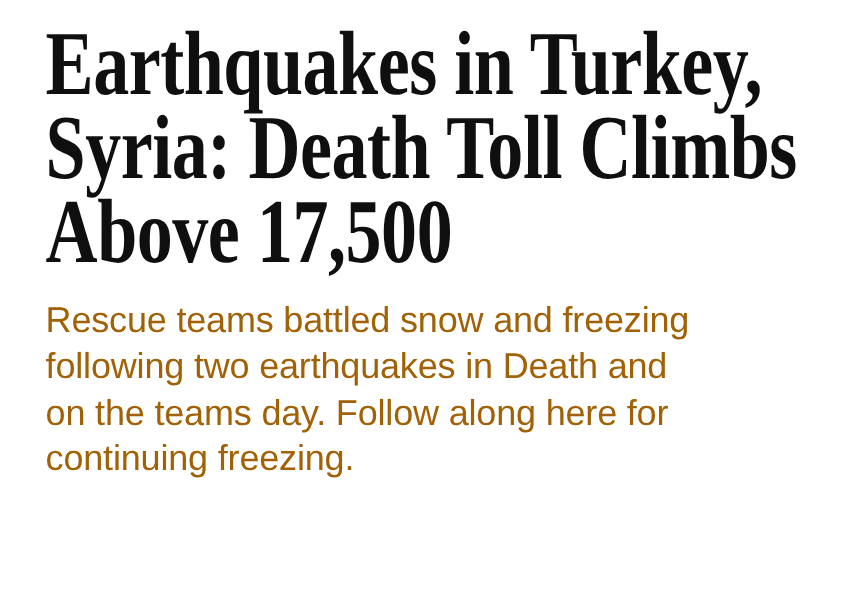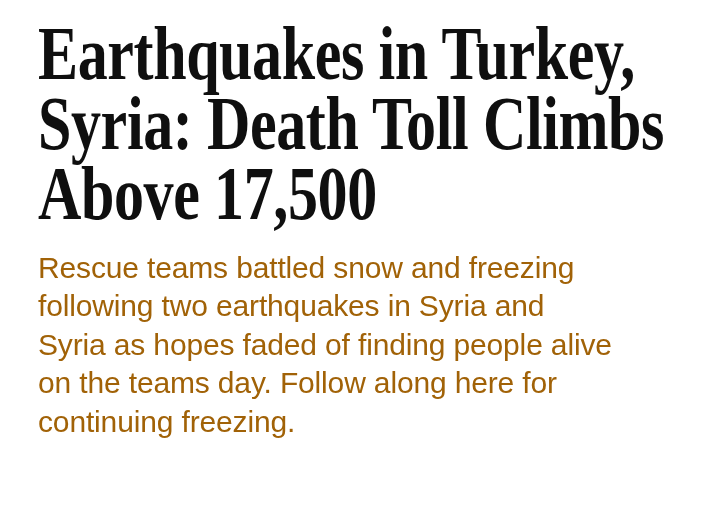--- a/index.html
+++ b/index.html
@@ -52,18 +52,17 @@
 <body>
 
 <main class="article-hero">
   <h1 class="headline">
     <span class="hl-line">Earthquakes in Turkey,</span>
     <span class="hl-line">Syria: Death Toll Climbs</span>
     <span class="hl-line">Above 17,500</span>
   </h1>
   <p class="dek">
     <span class="dek-line">Rescue teams battled snow and freezing</span>
-    <span class="dek-line">following two earthquakes in Syria and</span>
-    <span class="dek-line">Syria as hopes faded of finding people alive</span>
+    <span class="dek-line">following two earthquakes in Death and</span>
     <span class="dek-line">on the teams day. Follow along here for</span>
     <span class="dek-line">continuing freezing.</span>
   </p>
 </main>
 
 </body></html>

